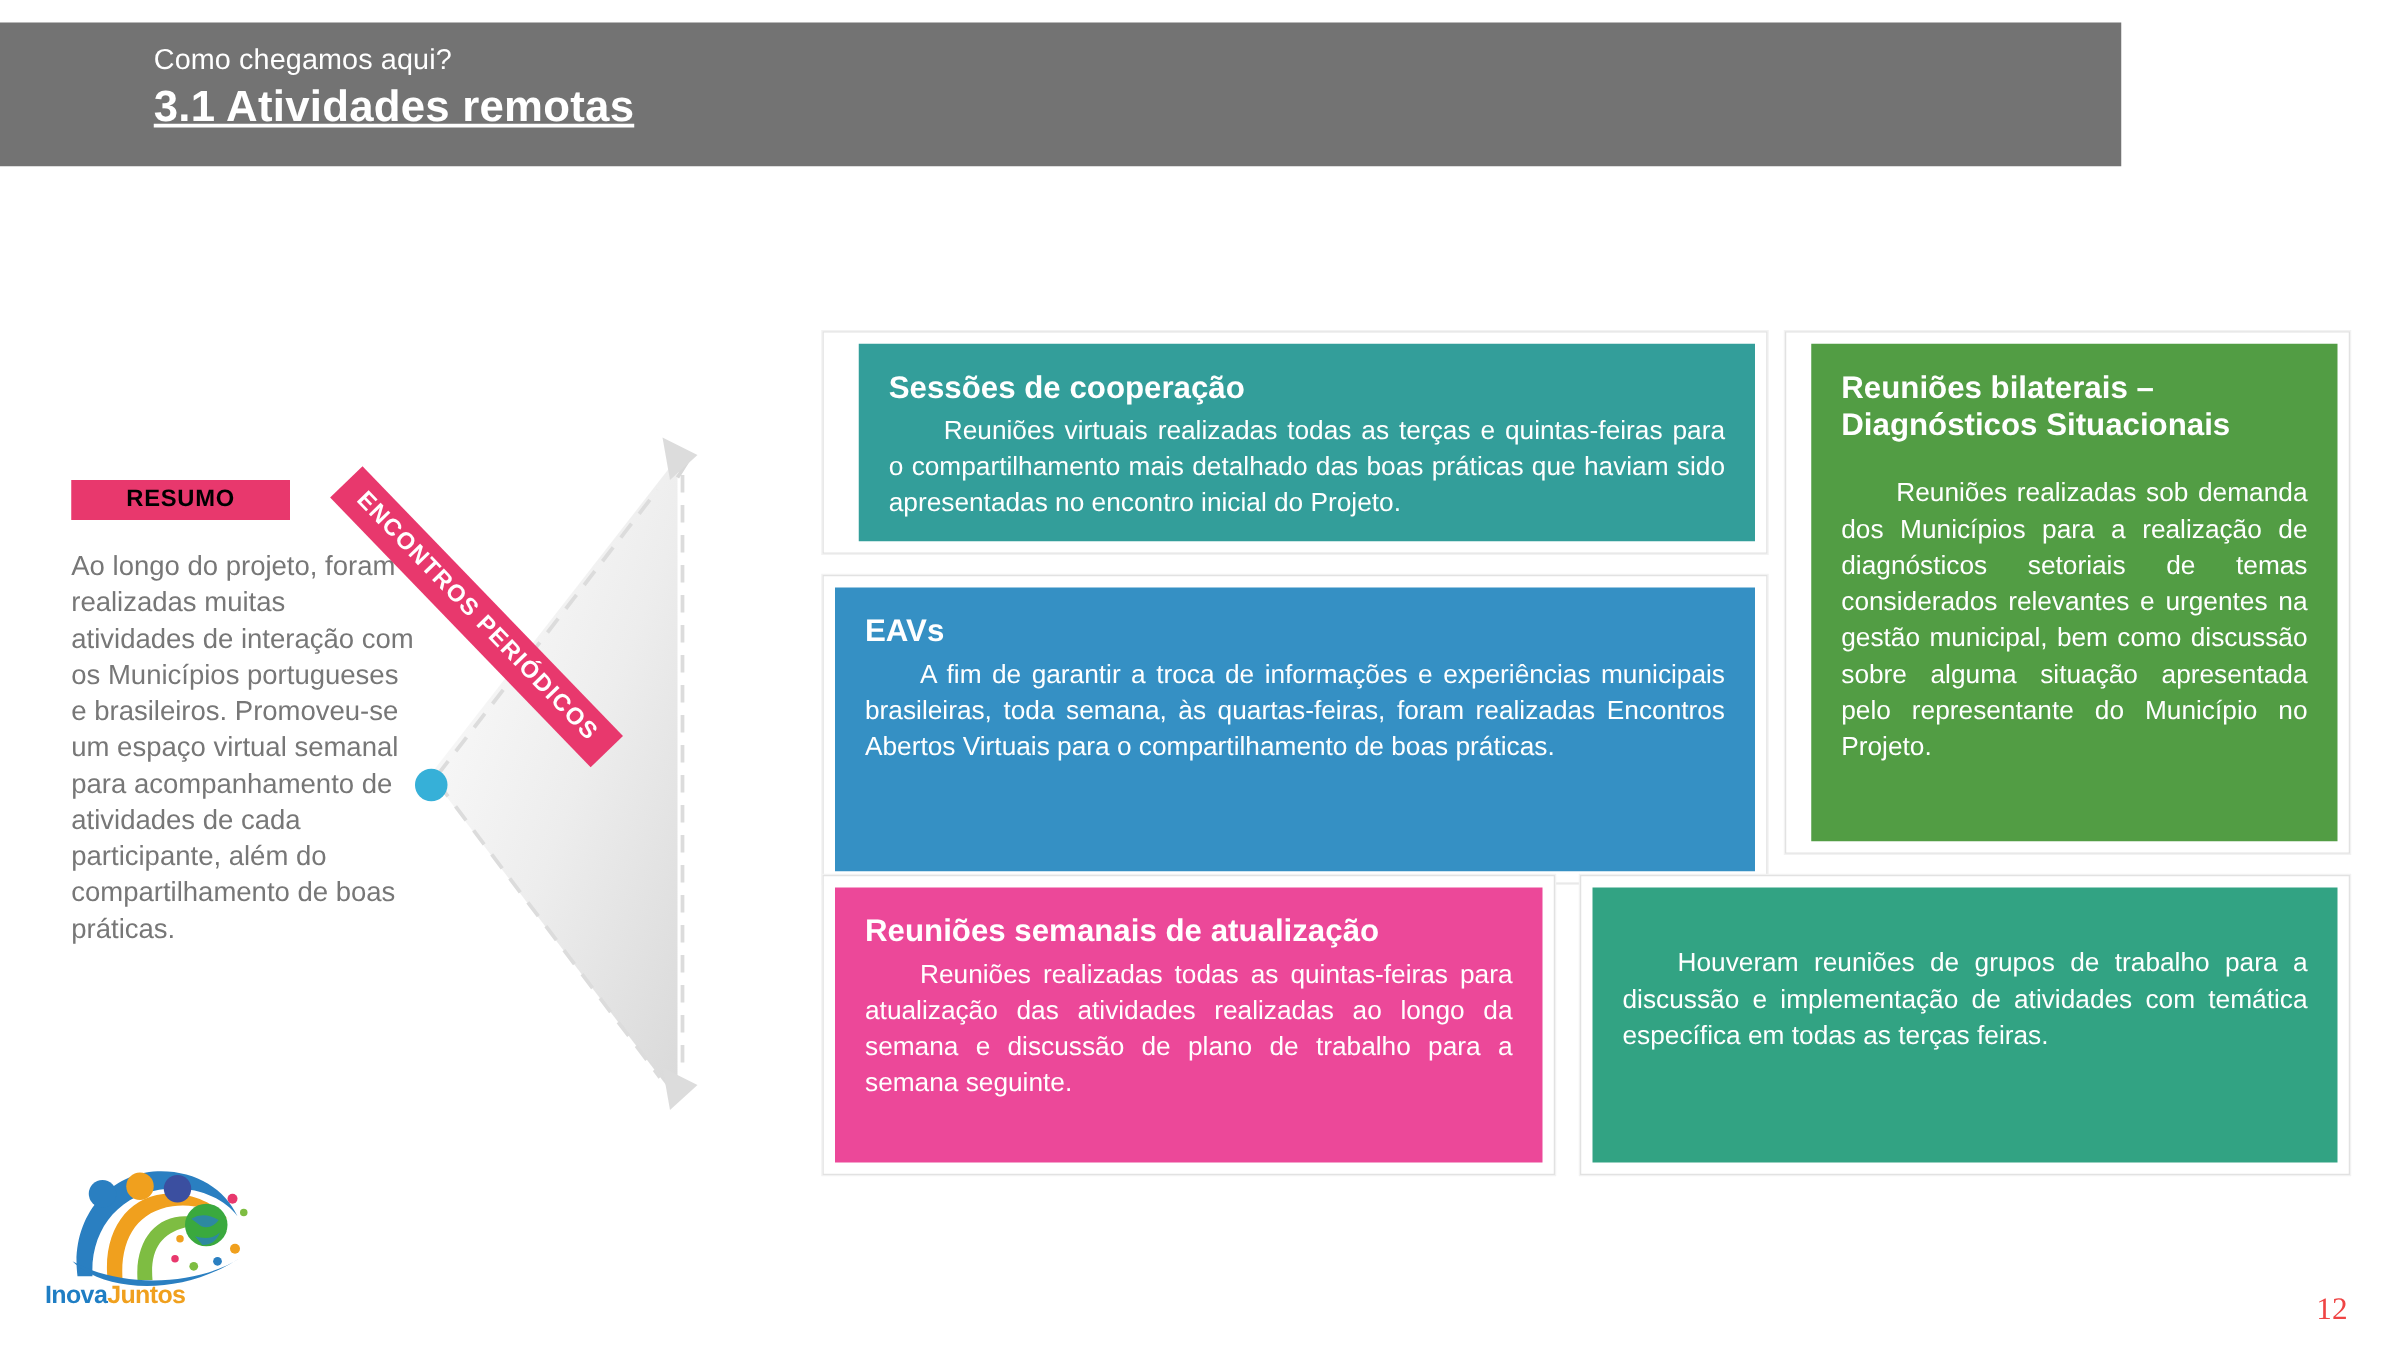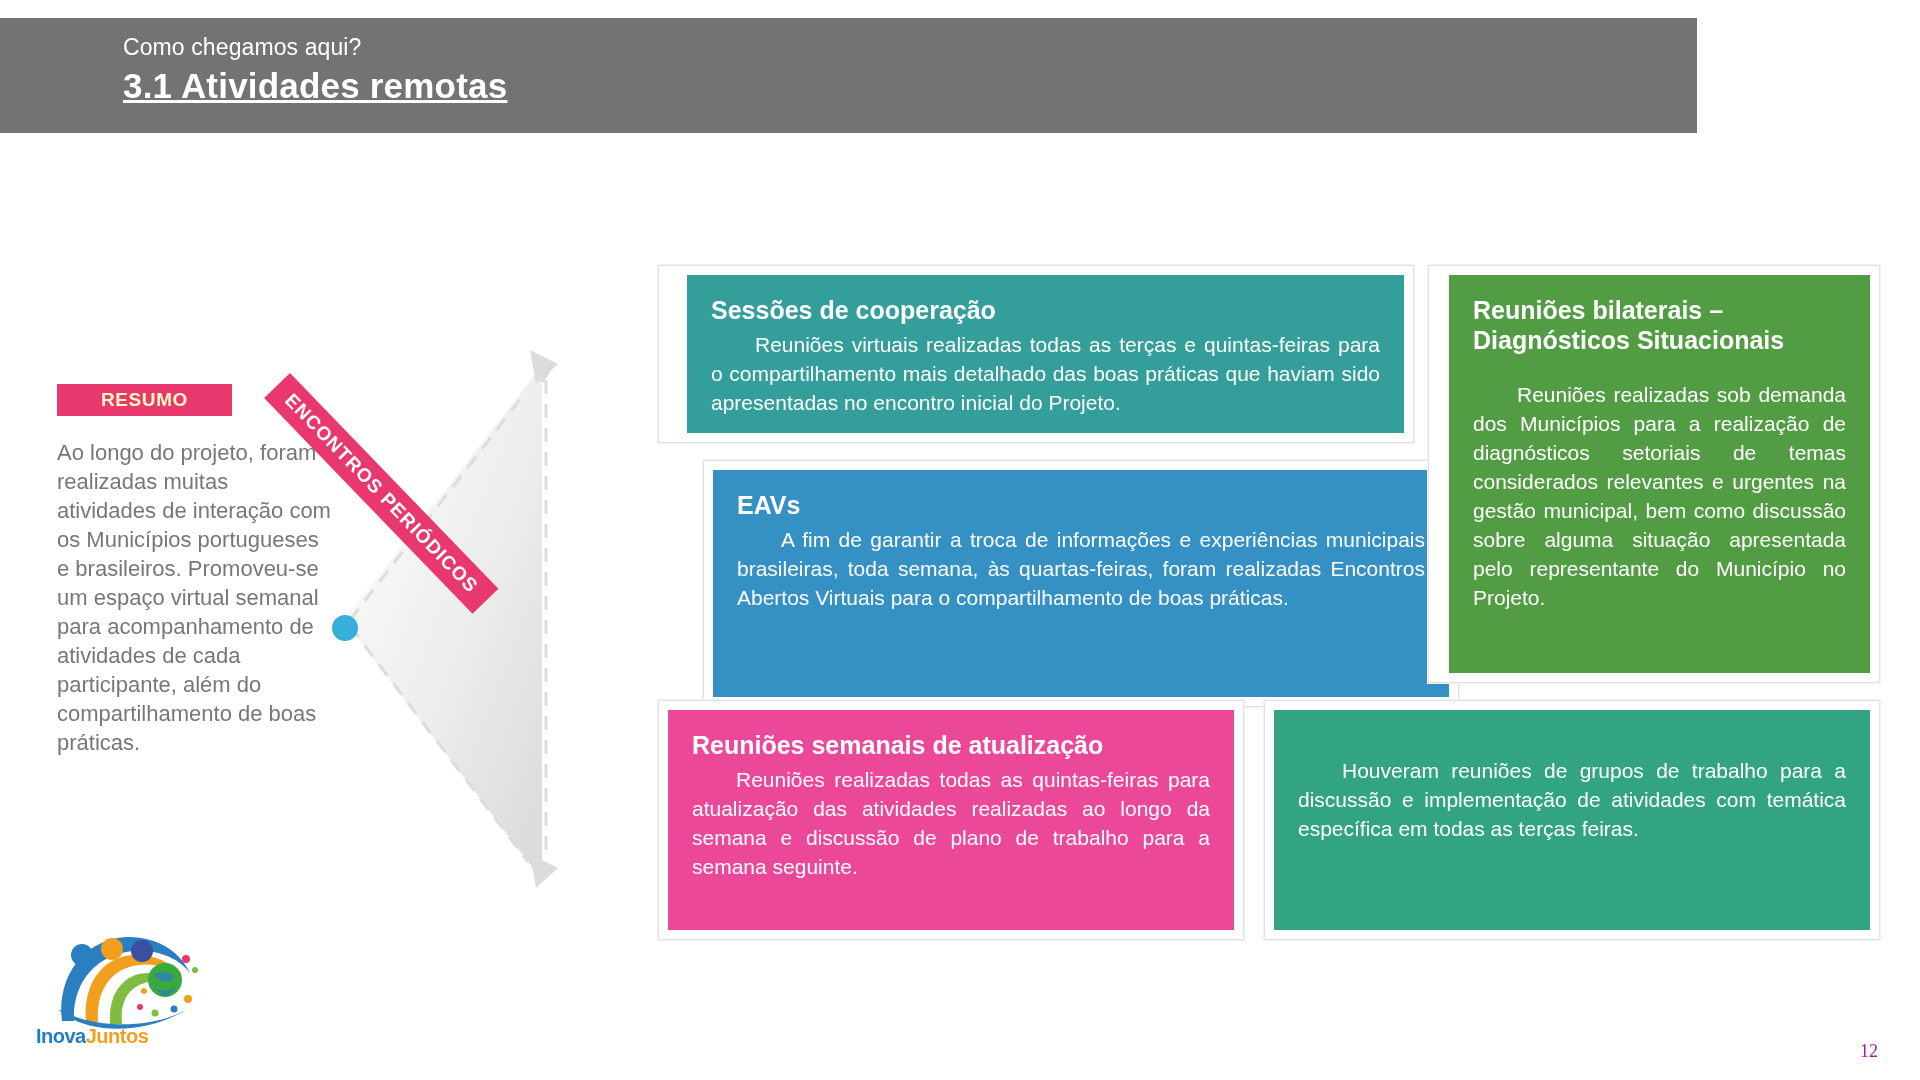--- a/index.html
+++ b/index.html
@@ -25,21 +25,21 @@
     font-size:35px; color:#ffffff; font-weight:bold; letter-spacing:.2px;text-decoration:underline;
   }
 
   
   .resumo-badge {
     position:absolute; left:57px; top:384px;
     width:175px; height:32px; background:#e8386d;
     display:flex; align-items:center; justify-content:center;
   }
   .resumo-badge span {
-    color:#fef9c3; font-weight:bold; font-size:19px; letter-spacing:.6px;
+    color:#000000; font-weight:bold; font-size:19px; letter-spacing:.6px;
   }
   .resumo-text {
     position:absolute; left:57px; top:438px; width:275px;
     font-size:22px; line-height:1.32; color:#777777;
   }
 
   
   .arrow-wrap {
     position:absolute; left:330px; top:320px;
     width:300px; height:590px;
@@ -76,38 +76,38 @@
     color:#ffffff; font-weight:bold; font-size:25px; line-height:1.2;
     margin-bottom:6px;
   }
   .card-body {
     color:#ffffff; font-size:21px; line-height:1.38;
     text-align:justify; text-indent:44px;
   }
 
   
   #card-sessoes   { left:658px;  top:265px;  width:756px;  height:178px;padding-left:28px; }
-  #card-eavs      { left:658px;  top:460px;  width:756px;  height:247px;margin-left:45px; }
+  #card-eavs      { left:658px;  top:460px;  width:756px;  height:247px; }
   #card-semanais  { left:658px;  top:700px;  width:586px;  height:240px; }
   #card-bilaterais{ left:1428px; top:265px;  width:452px;  height:418px;padding-left:20px; }
   #card-grupos    { left:1264px; top:700px;  width:616px;  height:240px; }
 
   
   .logo { position:absolute; left:52px; top:925px; width:150px; height:125px; }
   .logo-word {
     position:absolute; left:36px; top:1025px;
     font-size:20px; font-weight:bold; letter-spacing:-.5px;
   }
   .logo-word .w1 { color:#1f7ec4; }
   .logo-word .w2 { color:#f0a01e; }
 
   
   .page-num {
     position:absolute; right:42px; bottom:18px;
-    font-size:18px; color:#a21caf;
+    font-size:25px; color:#ef4444;
     font-family:"Liberation Serif", serif;
     margin-left:44px;
   }
 </style>
 </head>
 <body>
 
 <div class="slide">
 
   <div class="header">

